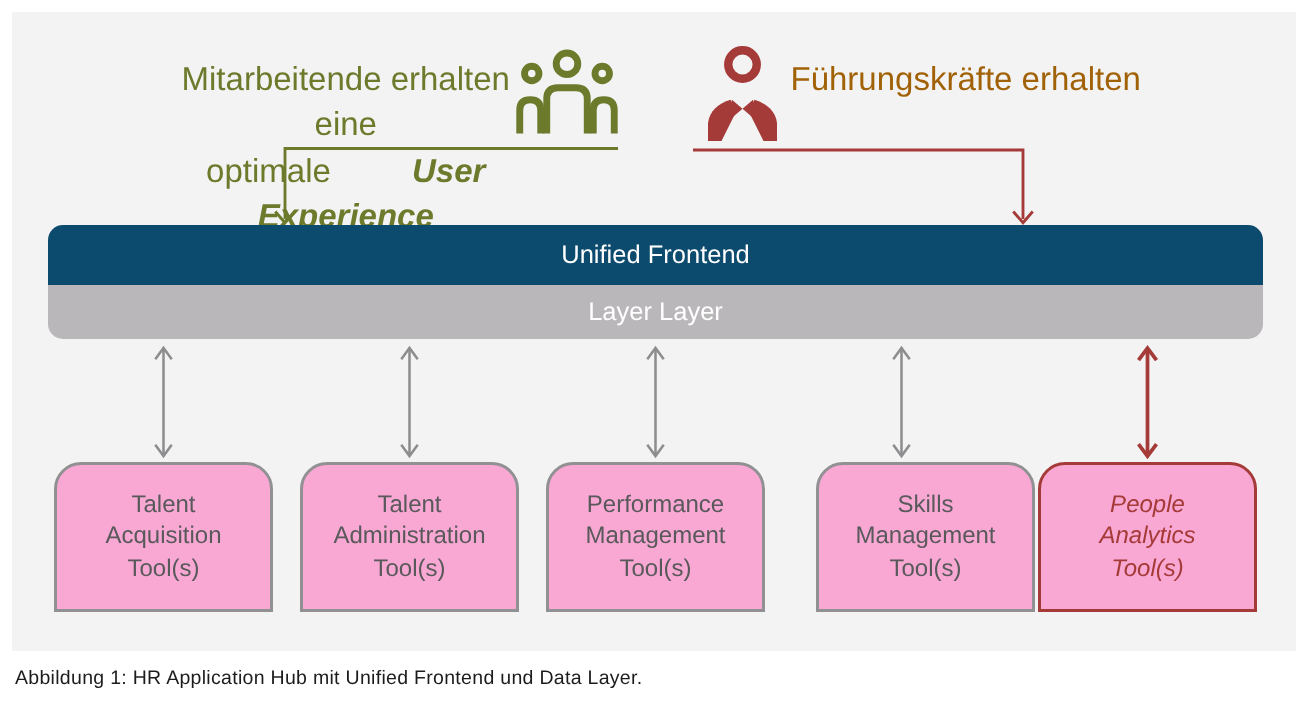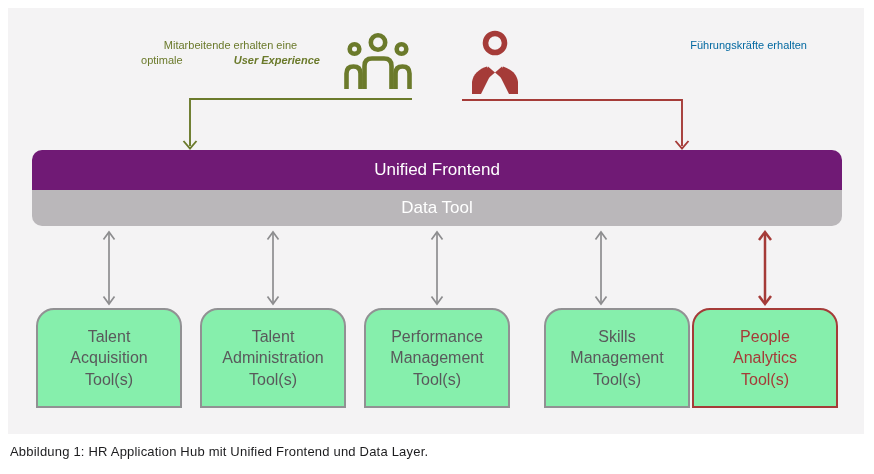--- a/index.html
+++ b/index.html
@@ -5,42 +5,42 @@
   html,body{margin:0;padding:0;background:#ffffff;}
   .canvas{
     position:relative;width:874px;height:474px;background:#ffffff;
     font-family:"Liberation Sans",sans-serif;overflow:hidden;
   }
   .panel{
     position:absolute;left:8px;top:8px;width:856px;height:426px;
     background:#f4f3f4;
   }
   
-  .ann-text{position:absolute;font-size:11px;line-height:1.38;}
+  .ann-text{position:absolute;font-size:22px;line-height:1.38;}
   .ann-text--employees{left:100px;top:30px;width:245px;text-align:center;color:#6b7a2b;}
-  .ann-text--leaders{left:519px;top:30px;width:280px;text-align:right;color:#0369a1;}
+  .ann-text--leaders{left:519px;top:30px;width:280px;text-align:left;color:#a16207;}
   .em-strong{font-style:italic;font-weight:700;margin-left:48px;}
   .icon-svg{position:absolute;display:block;}
   .icon-people{left:335px;top:24px;}
   .icon-manager{left:459px;top:21px;}
   
   .bar{
     position:absolute;left:24px;width:810px;color:#ffffff;
     text-align:center;font-size:17px;
   }
-  .bar--frontend{top:142px;height:40px;line-height:40px;background:#701a75;border-radius:10px 10px 0 0;}
+  .bar--frontend{top:142px;height:40px;line-height:40px;background:#0c4a6e;border-radius:10px 10px 0 0;}
   .bar--data{top:182px;height:36px;line-height:36px;background:#bab7ba;border-radius:0 0 10px 10px;}
   
   .tool-box{
     position:absolute;top:300px;width:146px;height:100px;box-sizing:border-box;
-    border:2px solid #919193;border-radius:18px 18px 0 0;background:#86efac;
+    border:2px solid #919193;border-radius:18px 18px 0 0;background:#f9a8d4;
     color:#59595b;font-size:16px;line-height:1.35;text-align:center;
     display:flex;align-items:center;justify-content:center;white-space:pre-line;
   }
-  .tool-box--accent{border-color:#a53b38;color:#a53b38;}
+  .tool-box--accent{border-color:#a53b38;color:#a53b38;font-style:italic;}
   .tool-box:nth-of-type(1){left:28px;}
   
   .overlay{position:absolute;left:0;top:0;pointer-events:none;}
   .caption{
     position:absolute;left:10px;top:444px;color:#1c1c1e;font-size:13px;
     letter-spacing:0.2px;
   }
 </style>
 </head>
 <body>
@@ -70,21 +70,21 @@
       <path d="M51,65 L51,53 C50,45 44,40 36,37.5 L32,45 L42,65 Z" fill="#a53b38"></path>
       <path d="M21,37.5 C20,41.5 20,45.5 21,49.5 L28,43.5 Z" fill="#a53b38"></path>
       <path d="M35,37.5 C36,41.5 36,45.5 35,49.5 L28,43.5 Z" fill="#a53b38"></path>
     </svg>
 
     <div class="ann-text ann-text--leaders">
       <div>Führungskräfte erhalten</div>
     </div>
 
     <div class="bar bar--frontend">Unified Frontend</div>
-    <div class="bar bar--data">Data Tool</div>
+    <div class="bar bar--data">Layer Layer</div>
 
     <div class="tool-box" style="left:28px">Talent
 Acquisition
 Tool(s)</div>
     <div class="tool-box" style="left:192px">Talent
 Administration
 Tool(s)</div>
     <div class="tool-box" style="left:356px">Performance
 Management
 Tool(s)</div>

